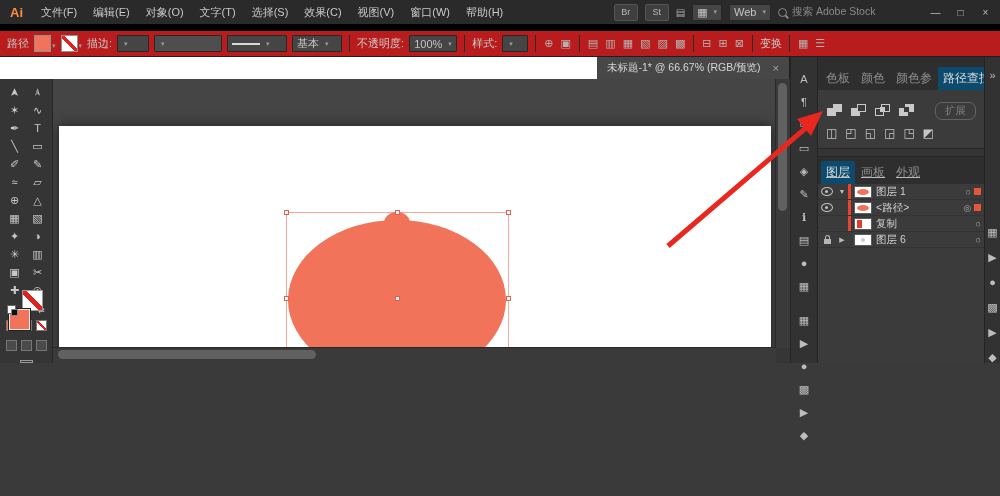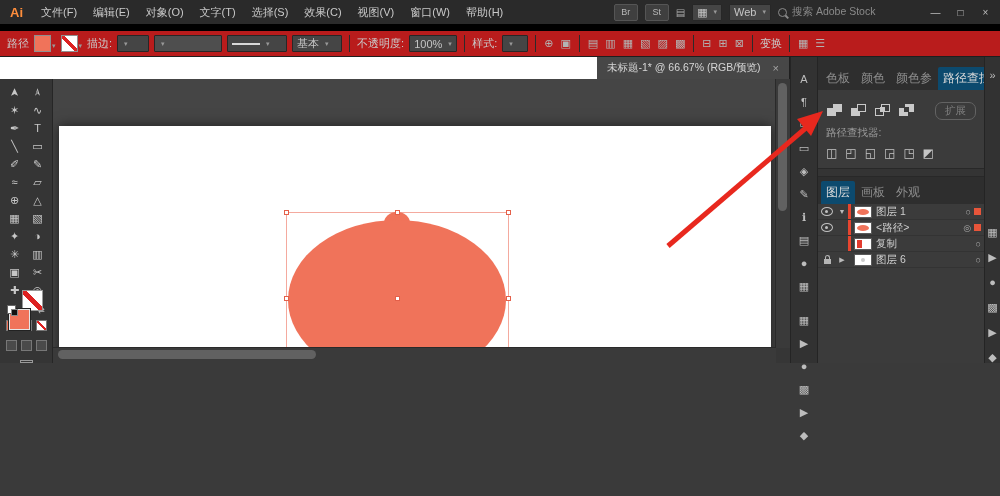--- a/index.html
+++ b/index.html
@@ -390,32 +390,31 @@
         <span class="ptab active">路径查找器</span>
       </div>
       <div class="psection">
         <div class="smrow">
           <span class="smbtn"><span class="smi sm-unite"><i class="a"></i><i class="b"></i></span></span>
           <span class="smbtn"><span class="smi sm-minus"><i class="a"></i><i class="b"></i></span></span>
           <span class="smbtn"><span class="smi sm-intersect"><i class="a"></i><i class="b"></i></span></span>
           <span class="smbtn"><span class="smi sm-exclude"><i class="a"></i><i class="b"></i></span></span>
           <span class="expand-btn">扩展</span>
         </div>
-        <div class="plabel" style="margin-top:6px;">路径查找器:</div>
         <div class="pfrow">
           <span>◫</span>
           <span>◰</span>
           <span>◱</span>
           <span>◲</span>
           <span>◳</span>
           <span>◩</span>
         </div>
       </div>
       <div class="pgap"></div>
-      <div class="ptabs" style="padding-top:4px;">
+      <div class="ptabs" style="padding-top:4px;text-decoration:underline;">
         <span class="ptab active">图层</span>
         <span class="ptab">画板</span>
         <span class="ptab">外观</span>
       </div>
 
       <div class="lrow">
         <span class="cell">
             <span class="eyei"></span>
           </span>
         <span class="cell2 tw">▼</span>

